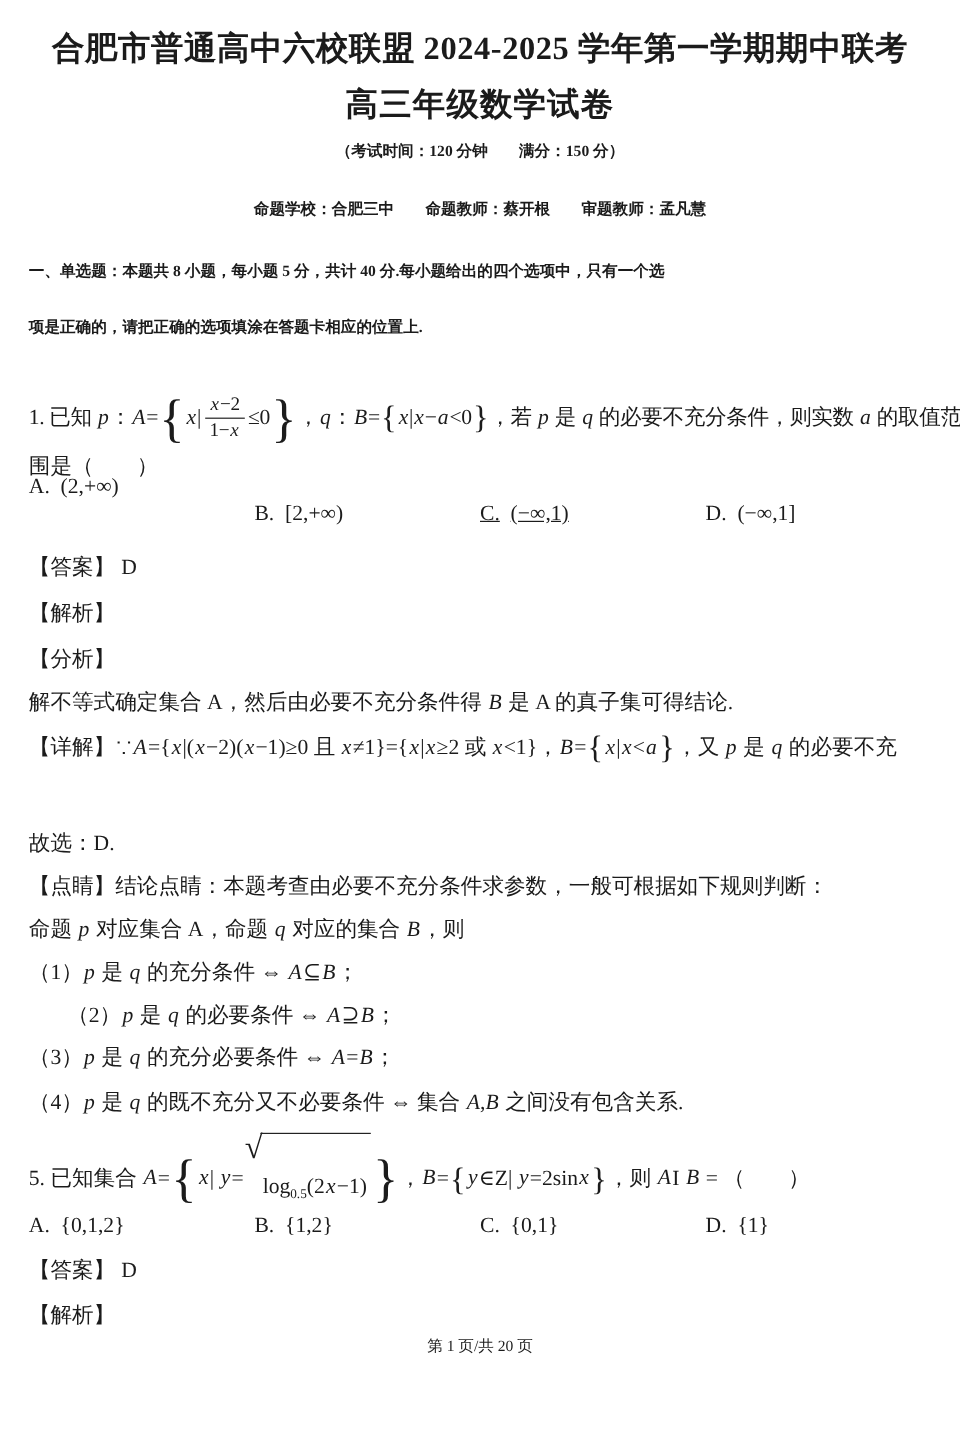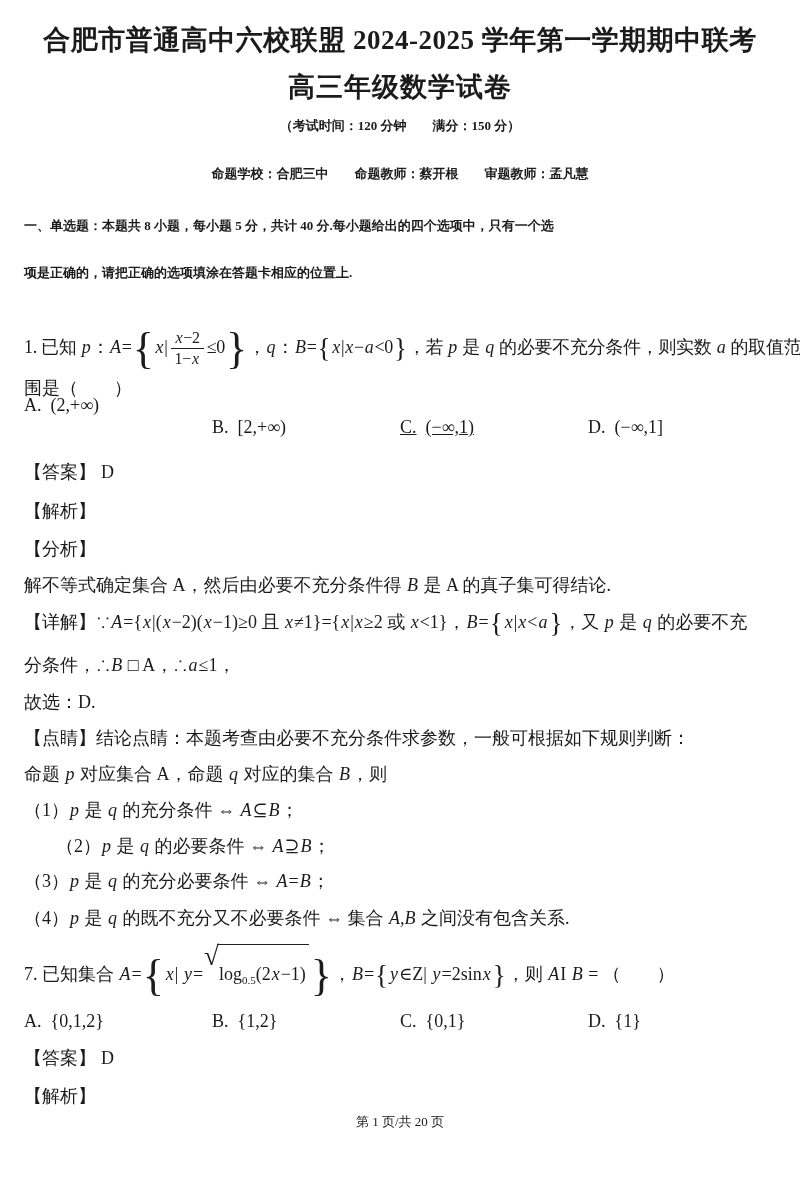--- a/index.html
+++ b/index.html
@@ -30,21 +30,21 @@
   
   .v{font-style:italic;font-family:"Liberation Serif","DejaVu Serif",serif;padding:0 1px;}
   .sub{font-size:11px;vertical-align:-4px;}
   .brace-lg{font-size:44px;font-weight:400;vertical-align:middle;line-height:1;padding:0 1px;}
   .brace-md{font-size:27px;font-weight:400;vertical-align:middle;line-height:1;padding:0 1px;}
   .frac{display:inline-block;vertical-align:middle;text-align:center;font-size:16px;line-height:1.15;margin:0 3px;}
   .frac .num{display:block;border-bottom:1.4px solid #222;padding:0 4px 1px 4px;}
   .frac .den{display:block;padding-top:1px;}
   .sqrt{display:inline-flex;vertical-align:middle;align-items:flex-start;margin:0 1px;}
   .radsym{font-size:27px;line-height:24px;margin-right:-2px;font-weight:400;}
-  .radbody{border-top:1.6px solid #222;padding:2px 3px 0 2px;}
+  .radbody{border-top:1.6px solid #222;padding:16px 3px 0 2px;}
   .opt{position:absolute;font-size:18px;white-space:nowrap;}
   .opt .lab{margin-right:9px;}
   .ansline .val{margin-left:5px;}
   .tight{letter-spacing:-0.3px;}
   .footer{font-size:13px;}
 </style>
 </head>
 <body>
 
 <div class="page">
@@ -65,32 +65,31 @@
   <div class="opt" style="top:417px;left:400px;text-decoration:underline;"><span class="lab">C.</span><span>(−∞,1)</span></div>
   <div class="opt" style="top:417px;left:588px;"><span class="lab">D.</span><span>(−∞,1]</span></div>
 
   <div class="line body-indent ansline" style="top:461px;"><span>【答案】</span><span class="val">D</span></div>
   <div class="line body-indent" style="top:500px;">【解析】</div>
   <div class="line body-indent" style="top:538px;">【分析】</div>
 
   <div class="line body-indent" style="top:574px;"><span>解不等式确定集合 A，然后由必要不充分条件得 </span><span class="v">B</span><span> 是 A 的真子集可得结论.</span></div>
 
   <div class="line body-indent mathline-md" style="top:602px;"><span>【详解】∵</span><span class="v">A</span><span>={</span><span class="v">x</span><span>|(</span><span class="v">x</span><span>−2)(</span><span class="v">x</span><span>−1)≥0 且 </span><span class="v">x</span><span>≠1}={</span><span class="v">x</span><span>|</span><span class="v">x</span><span>≥2 或 </span><span class="v">x</span><span>&lt;1}，</span><span class="v">B</span><span>=</span><span class="brace-md">{</span><span class="v">x</span><span>|</span><span class="v">x</span><span>&lt;</span><span class="v">a</span><span class="brace-md">}</span><span>，又 </span><span class="v">p</span><span> 是 </span><span class="v">q</span><span> 的必要不充</span></div>
-  <div class="line body-indent" style="top:654px;"><span>分条件，∴</span><span class="v">B</span><span> □ A，∴</span><span class="v">a</span><span>≤1，</span></div>
 
   <div class="line body-indent" style="top:691px;">故选：D.</div>
   <div class="line body-indent" style="top:727px;">【点睛】结论点睛：本题考查由必要不充分条件求参数，一般可根据如下规则判断：</div>
   <div class="line body-indent" style="top:763px;"><span>命题 </span><span class="v">p</span><span> 对应集合 A，命题 </span><span class="v">q</span><span> 对应的集合 </span><span class="v">B</span><span>，则</span></div>
 
   <div class="line body-indent" style="top:799px;"><span>（1）</span><span class="v">p</span><span> 是 </span><span class="v">q</span><span> 的充分条件 ⇔ </span><span class="v">A</span><span>⊆</span><span class="v">B</span><span>；</span></div>
   <div class="line body-indent" style="top:835px;margin-left:32px;"><span>（2）</span><span class="v">p</span><span> 是 </span><span class="v">q</span><span> 的必要条件 ⇔ </span><span class="v">A</span><span>⊇</span><span class="v">B</span><span>；</span></div>
   <div class="line body-indent" style="top:870px;"><span>（3）</span><span class="v">p</span><span> 是 </span><span class="v">q</span><span> 的充分必要条件 ⇔ </span><span class="v">A</span><span>=</span><span class="v">B</span><span>；</span></div>
   <div class="line body-indent" style="top:907px;"><span>（4）</span><span class="v">p</span><span> 是 </span><span class="v">q</span><span> 的既不充分又不必要条件 ⇔ 集合 </span><span class="v">A,B</span><span> 之间没有包含关系.</span></div>
 
-  <div class="line body-indent mathline" style="top:944px;"><span>7. 已知集合 </span><span class="v">A</span><span>=</span><span class="brace-lg">{</span><span class="v">x</span><span>| </span><span class="v">y</span><span>=</span><span class="sqrt">
+  <div class="line body-indent mathline" style="top:944px;"><span>5. 已知集合 </span><span class="v">A</span><span>=</span><span class="brace-lg">{</span><span class="v">x</span><span>| </span><span class="v">y</span><span>=</span><span class="sqrt">
         <span class="radsym">√</span>
         <span class="radbody"><span>log</span><span class="sub">0.5</span><span>(2</span><span class="v">x</span><span>−1)</span></span>
       </span><span class="brace-lg">}</span><span>，</span><span class="v">B</span><span>=</span><span class="brace-md">{</span><span class="v">y</span><span>∈Z| </span><span class="v">y</span><span>=2sin</span><span class="v">x</span><span class="brace-md">}</span><span>，则 </span><span class="v">A</span><span>I </span><span class="v">B</span><span> = （　　）</span></div>
 
   <div class="opt" style="top:1011px;left:24px;"><span class="lab">A.</span><span>{0,1,2}</span></div>
   <div class="opt" style="top:1011px;left:212px;"><span class="lab">B.</span><span>{1,2}</span></div>
   <div class="opt" style="top:1011px;left:400px;"><span class="lab">C.</span><span>{0,1}</span></div>
   <div class="opt" style="top:1011px;left:588px;"><span class="lab">D.</span><span>{1}</span></div>
 
   <div class="line body-indent ansline" style="top:1047px;"><span>【答案】</span><span class="val">D</span></div>

